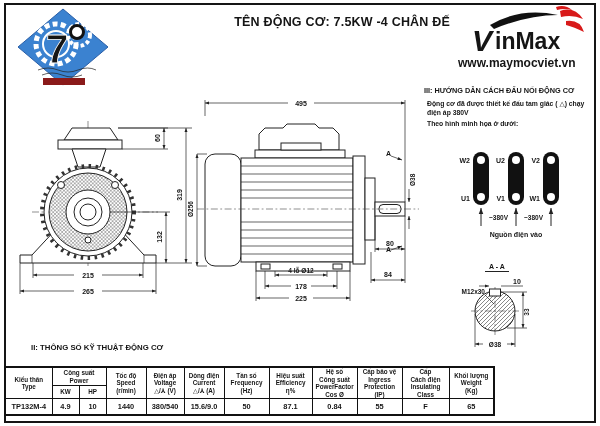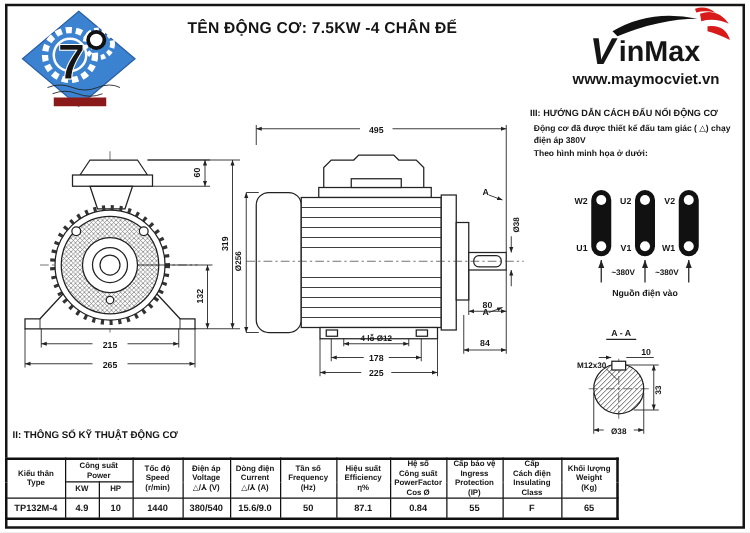--- a/index.html
+++ b/index.html
@@ -1,20 +1,20 @@
 <!DOCTYPE html>
 <html><head>
 <meta charset="utf-8">
 <style>
   html,body{margin:0;padding:0;background:#e8e8e8;}
   #sheet{position:relative;width:600px;height:426px;background:#fff;overflow:hidden;
          font-family:"Liberation Sans","DejaVu Sans",sans-serif;color:#151515;}
   #frame{position:absolute;left:4px;top:3px;right:4px;bottom:3px;border:2px solid #151515;}
   .abs{position:absolute;}
-  .ttl{font-weight:bold;font-size:12.5px;letter-spacing:.2px;text-align:left;}
+  .ttl{font-weight:bold;font-size:12.5px;letter-spacing:.2px;text-align:right;}
   .h1{font-weight:bold;font-size:7.8px;line-height:1.25;}
   .h3{font-weight:bold;font-size:7.3px;}
   .para{font-size:6.8px;font-weight:600;line-height:1.35;}
   .web{font-weight:bold;font-size:12px;text-align:left;}
   svg text{font-family:"Liberation Sans","DejaVu Sans",sans-serif;fill:#151515;}
   .dt{font-size:7px;font-weight:bold;}
   .dt6{font-size:6.5px;font-weight:bold;}
   .ln{stroke:#222;stroke-width:1;fill:none;}
   .lnt{stroke:#222;stroke-width:.7;fill:none;}
   .dash{stroke:#444;stroke-width:.6;fill:none;stroke-dasharray:7 2.5 1.8 2.5;}
@@ -249,21 +249,21 @@
     <line x1="62" y1="72" x2="82" y2="72" class="dim"></line>
     <line x1="78" y1="36" x2="78" y2="72" class="dim" marker-start="url(#ma)" marker-end="url(#ma)"></line>
     <text x="84" y="56" class="dt6" text-anchor="middle" transform="rotate(-90 84 56)">33</text>
     <line x1="30" y1="58" x2="30" y2="91" class="dim"></line>
     <line x1="70" y1="58" x2="70" y2="91" class="dim"></line>
     <line x1="30" y1="88" x2="38" y2="88" class="dim" marker-start="url(#ma)"></line>
     <line x1="62" y1="88" x2="70" y2="88" class="dim" marker-end="url(#ma)"></line>
     <text x="50" y="91" class="dt6" text-anchor="middle">Ø38</text>
   </svg>
 
-  <div class="abs h1" style="left:10px;top:343px">II: THÔNG SỐ KỸ THUẬT ĐỘNG CƠ</div>
+  <div class="abs h1" style="left:31px;top:343px">II: THÔNG SỐ KỸ THUẬT ĐỘNG CƠ</div>
 
   <table id="spec" class="abs" style="left:4px;top:366px">
     <colgroup>
       <col style="width:47px">
         <col style="width:27px">
         <col style="width:27px">
         <col style="width:40px">
       <col style="width:38px">
         <col style="width:40px">
         <col style="width:45px">

